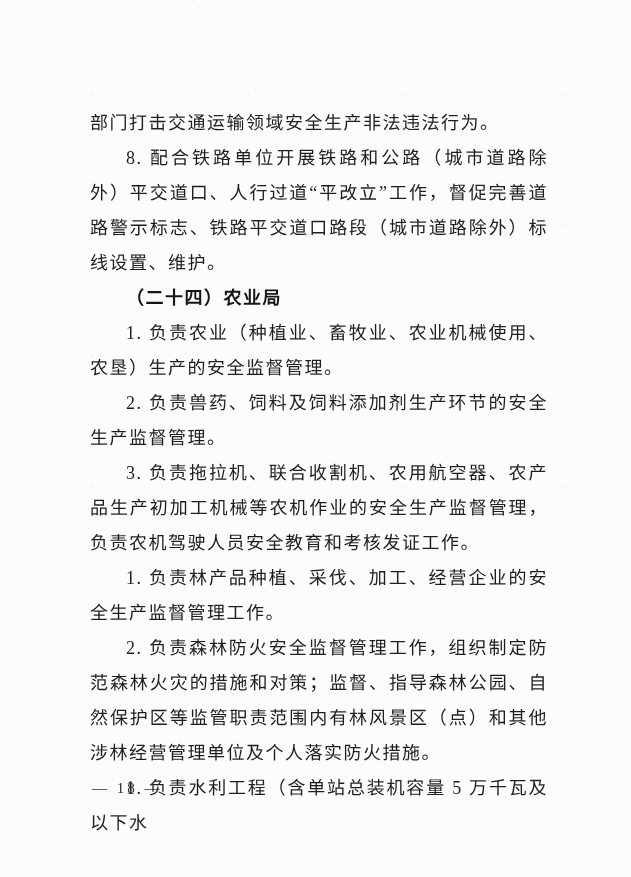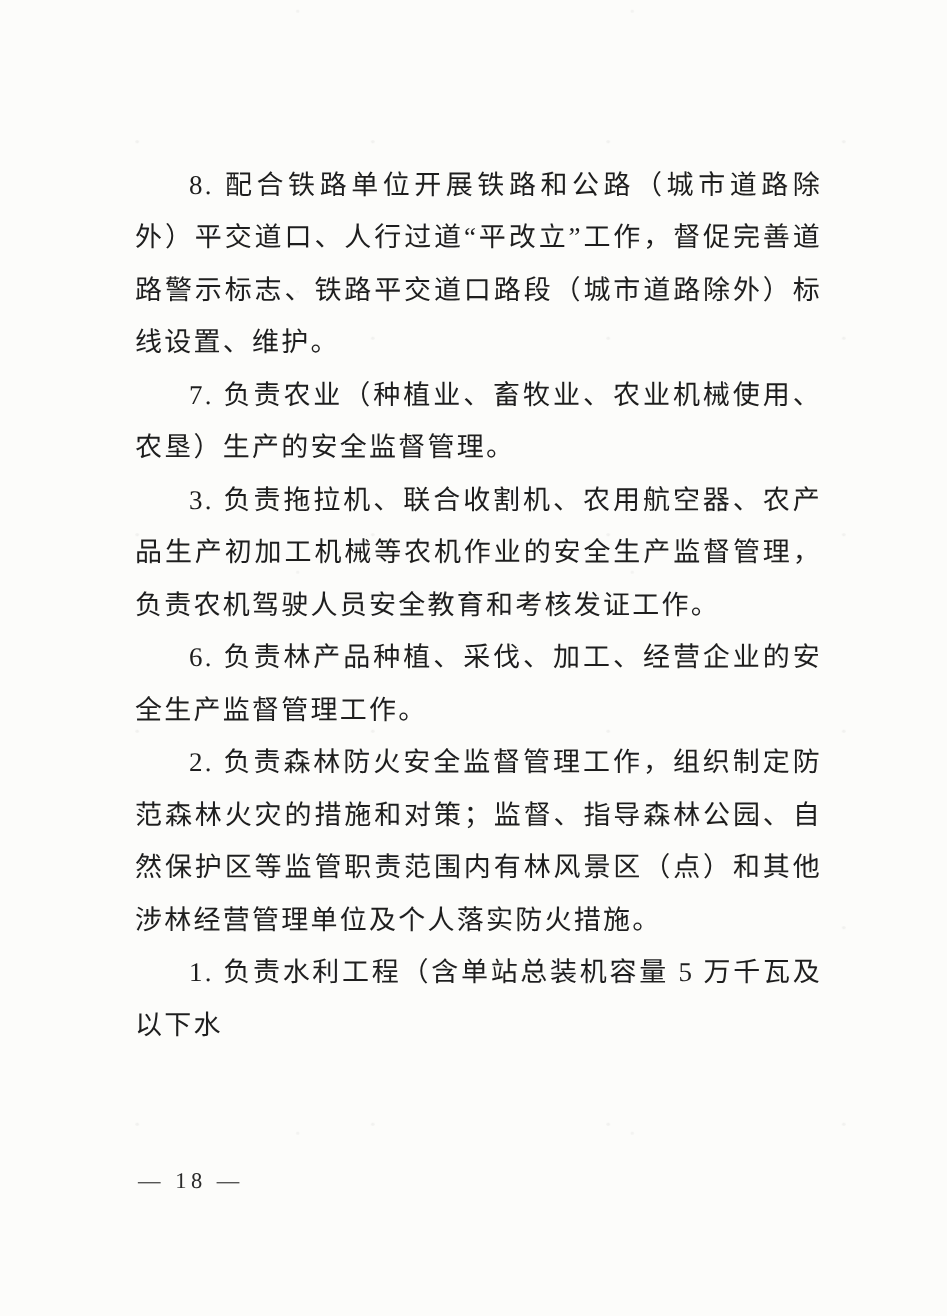--- a/index.html
+++ b/index.html
@@ -51,21 +51,24 @@
     top: 780px;
     font-size: 15px;
     letter-spacing: 3px;
     color: #2a2a2a;
   }
 </style>
 </head>
 <body>
 
 <div class="text-block">
+    <p class="para continuation">部门打击交通运输领域安全生产非法违法行为。</p>
     <p class="para body">8. 配合铁路单位开展铁路和公路（城市道路除外）平交道口、人行过道“平改立”工作，督促完善道路警示标志、铁路平交道口路段（城市道路除外）标线设置、维护。</p>
-    <p class="para body">7. 负责农业（种植业、畜牧业、农业机械使用、农垦）生产的安全监督管理。</p>
+    <p class="para heading">（二十四）农业局</p>
+    <p class="para body">1. 负责农业（种植业、畜牧业、农业机械使用、农垦）生产的安全监督管理。</p>
+    <p class="para body">2. 负责兽药、饲料及饲料添加剂生产环节的安全生产监督管理。</p>
     <p class="para body">3. 负责拖拉机、联合收割机、农用航空器、农产品生产初加工机械等农机作业的安全生产监督管理，负责农机驾驶人员安全教育和考核发证工作。</p>
-    <p class="para body">6. 负责林产品种植、采伐、加工、经营企业的安全生产监督管理工作。</p>
+    <p class="para body">1. 负责林产品种植、采伐、加工、经营企业的安全生产监督管理工作。</p>
     <p class="para body">2. 负责森林防火安全监督管理工作，组织制定防范森林火灾的措施和对策；监督、指导森林公园、自然保护区等监管职责范围内有林风景区（点）和其他涉林经营管理单位及个人落实防火措施。</p>
     <p class="para body">1. 负责水利工程（含单站总装机容量 5 万千瓦及以下水</p>
   </div>
 
 <div class="page-number">— 18 —</div>
 
 </body></html>

